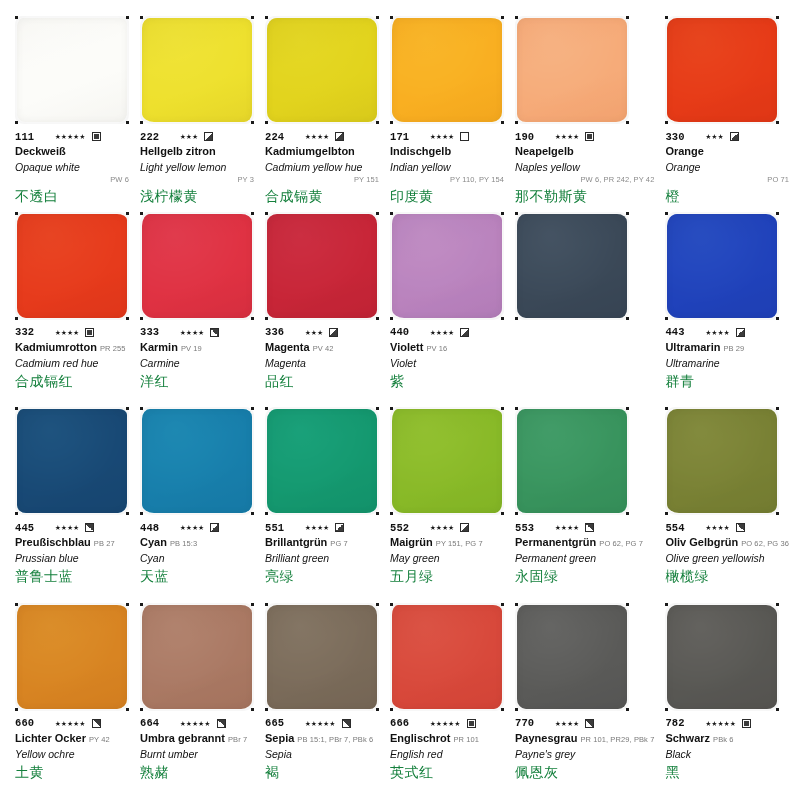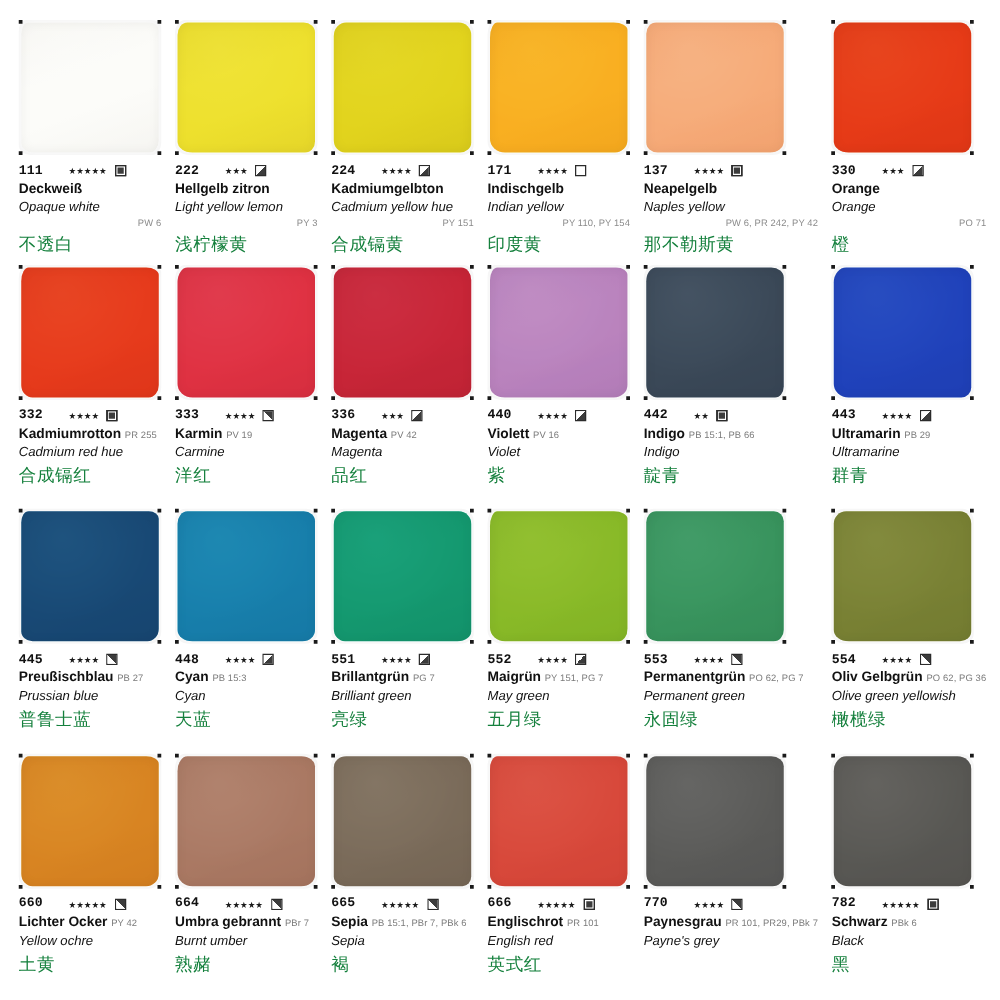--- a/index.html
+++ b/index.html
@@ -273,21 +273,21 @@
       <div class="swatch" style="background: rgb(249, 196, 154); border-radius: 8px 8px 11px 9px / 9px 8px;">
         <div class="swatch-edge" style="background: radial-gradient(120% 120% at 30% 20%, rgba(255, 255, 255, 0.35) 0%, rgba(255, 255, 255, 0) 55%), linear-gradient(160deg, rgb(242, 174, 124) 0%, rgb(249, 196, 154) 38%, rgb(249, 196, 154) 62%, rgb(242, 174, 124) 100%);"></div>
       </div>
       <span class="mark tl"></span>
       <span class="mark tr"></span>
       <span class="mark bl"></span>
       <span class="mark br"></span>
     </div>
     <div class="info">
       <div class="row-id">
-        <span class="code">137</span>
+        <span class="code">190</span>
         <span class="stars">★★★★</span>
         <span class="opacity-icon opaque"></span>
       </div>
       <div class="name-line">
         <span class="de-text">Neapelgelb</span><span class="pigment-inline"></span>
       </div>
       <div class="en-line">Naples yellow</div>
       <div class="pigment-block">PW 6, PR 242, PY 42</div>
       <div class="zh-line">那不勒斯黄</div>
     </div>
@@ -421,33 +421,20 @@
   <div class="cell">
     <div class="swatch-wrap">
       <div class="swatch" style="background: rgb(90, 106, 122); border-radius: 8px 10px 7px 9px / 11px 8px 9px 10px;">
         <div class="swatch-edge" style="background: radial-gradient(120% 120% at 30% 20%, rgba(255, 255, 255, 0.35) 0%, rgba(255, 255, 255, 0) 55%), linear-gradient(160deg, rgb(70, 86, 106) 0%, rgb(90, 106, 122) 38%, rgb(90, 106, 122) 62%, rgb(70, 86, 106) 100%);"></div>
       </div>
       <span class="mark tl"></span>
       <span class="mark tr"></span>
       <span class="mark bl"></span>
       <span class="mark br"></span>
     </div>
-    <div class="info">
-      <div class="row-id">
-        <span class="code">442</span>
-        <span class="stars">★★</span>
-        <span class="opacity-icon opaque"></span>
-      </div>
-      <div class="name-line">
-        <span class="de-text">Indigo</span><span class="pigment-inline">PB 15:1, PB 66</span>
-      </div>
-      <div class="en-line">Indigo</div>
-      <div class="pigment-block" style="height: 0px;"></div>
-      <div class="zh-line">靛青</div>
-    </div>
   </div>
 
   <div class="cell">
     <div class="swatch-wrap">
       <div class="swatch" style="background: rgb(55, 99, 208); border-radius: 10px 11px 8px 12px / 12px 10px 8px 11px;">
         <div class="swatch-edge" style="background: radial-gradient(120% 120% at 30% 20%, rgba(255, 255, 255, 0.35) 0%, rgba(255, 255, 255, 0) 55%), linear-gradient(160deg, rgb(42, 81, 192) 0%, rgb(55, 99, 208) 38%, rgb(55, 99, 208) 62%, rgb(42, 81, 192) 100%);"></div>
       </div>
       <span class="mark tl"></span>
       <span class="mark tr"></span>
       <span class="mark bl"></span>
@@ -732,20 +719,21 @@
       <div class="row-id">
         <span class="code">770</span>
         <span class="stars">★★★★</span>
         <span class="opacity-icon semi-opaque"></span>
       </div>
       <div class="name-line">
         <span class="de-text">Paynesgrau</span><span class="pigment-inline">PR 101, PR29, PBk 7</span>
       </div>
       <div class="en-line">Payne's grey</div>
       <div class="pigment-block" style="height: 0px;"></div>
+      <div class="zh-line">佩恩灰</div>
     </div>
   </div>
 
   <div class="cell">
     <div class="swatch-wrap">
       <div class="swatch" style="background: rgb(123, 122, 118); border-radius: 10px 11px 10px 12px / 12px 10px 8px 11px;">
         <div class="swatch-edge" style="background: radial-gradient(120% 120% at 30% 20%, rgba(255, 255, 255, 0.35) 0%, rgba(255, 255, 255, 0) 55%), linear-gradient(160deg, rgb(106, 105, 101) 0%, rgb(123, 122, 118) 38%, rgb(123, 122, 118) 62%, rgb(106, 105, 101) 100%);"></div>
       </div>
       <span class="mark tl"></span>
       <span class="mark tr"></span>

